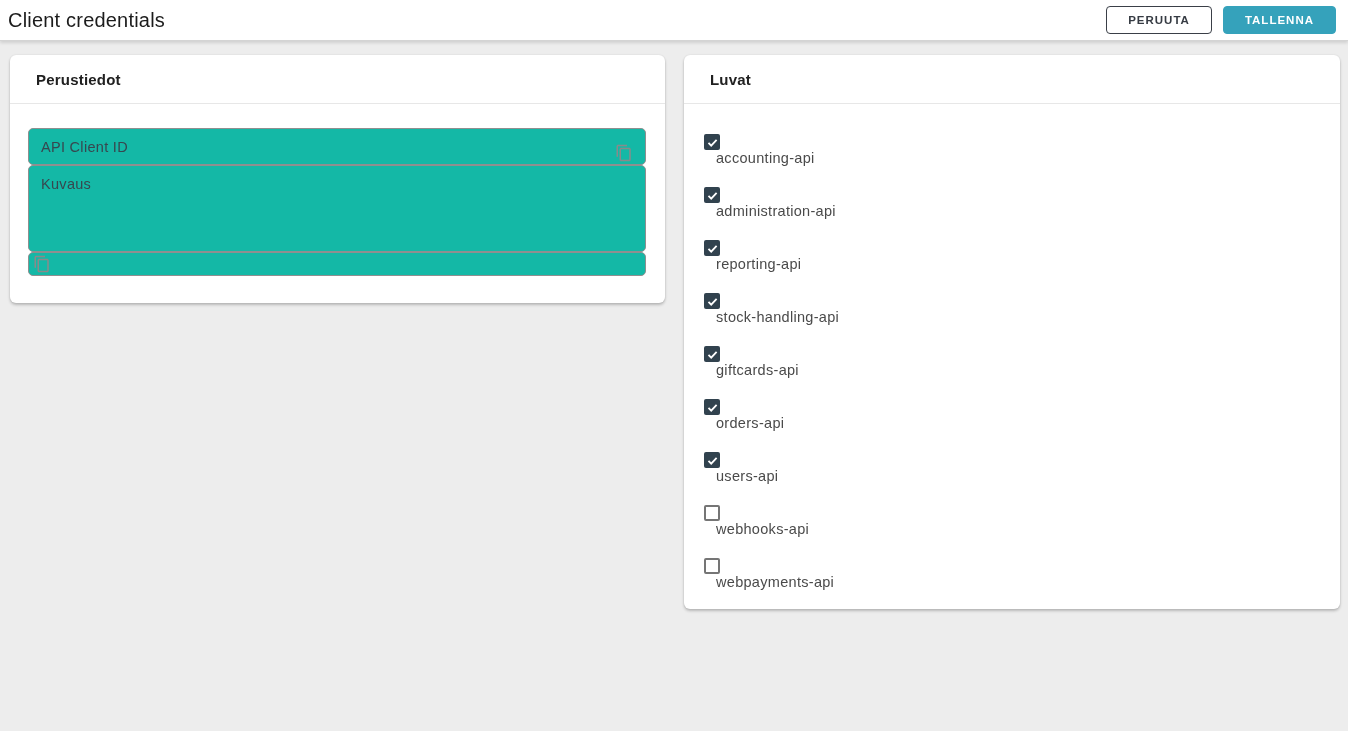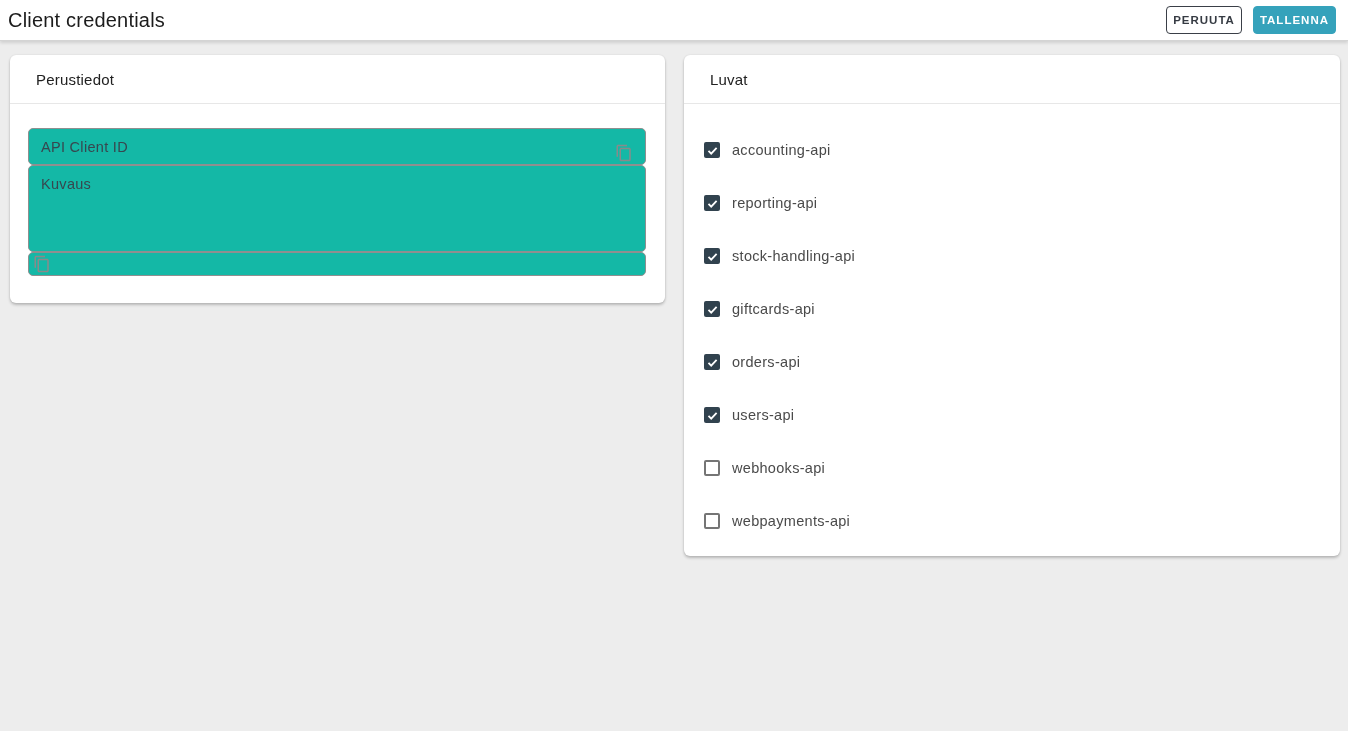--- a/index.html
+++ b/index.html
@@ -33,21 +33,21 @@
     letter-spacing:0.2px;
     color:#1c1c1c;
   }
   .appbar-actions{
     margin-left:auto;
     display:flex;
     gap:11px;
   }
   .btn{
     height:28px;
-    padding:0 6px;
+    padding:0 21px;
     border-radius:4px;
     font-family:"Liberation Sans", sans-serif;
     font-size:11.5px;
     font-weight:600;
     letter-spacing:1px;
     cursor:pointer;
     display:flex;
     align-items:center;
     justify-content:center;
   }
@@ -74,20 +74,21 @@
     box-shadow:0 2px 3px rgba(0,0,0,0.22), 0 0 2px rgba(0,0,0,0.10);
   }
   .card-left{width:655px;}
   .card-right{width:656px;}
   .card-header{
     padding:16px 26px 15px 26px;
     font-size:15px;
     color:#212121;
     letter-spacing:0.2px;
     border-bottom:1px solid #e7e7e7;
+    font-weight:bold;
   }
   
   .form-body{
     padding:24px 19px 27px 18px;
   }
   .field{
     border:1px solid #8f8f8f;
     border-radius:5px;
     background:#14b8a6;
     display:flex;
@@ -133,23 +134,24 @@
     cursor:pointer;
     flex:0 0 auto;
   }
   .copy-btn svg{display:block;}
   
   .perm-body{
     padding:30px 20px 27px 20px;
   }
   .perm-row{
     display:flex;
-    align-items:flex-end;
+    align-items:flex-start;
     height:24px;
     margin-bottom:29px;
+    flex-direction:column;
   }
   .perm-row:last-child{margin-bottom:0;}
   .cb{
     width:16px;height:16px;
     border-radius:2px;
     display:flex;align-items:center;justify-content:center;
     cursor:pointer;
     flex:0 0 auto;
   }
   .cb.checked{background:var(--cb);}
@@ -214,20 +216,28 @@
       </svg>
     </span>
     <span class="perm-label">accounting-api</span>
   </div>
         <div class="perm-row">
     <span class="cb checked">
       <svg class="check" width="13" height="13" viewBox="0 0 24 24">
         <path d="M4.6 12.7l5 5 10-10.4" fill="none" stroke="#ffffff" stroke-width="3.4"></path>
       </svg>
     </span>
+    <span class="perm-label">administration-api</span>
+  </div>
+        <div class="perm-row">
+    <span class="cb checked">
+      <svg class="check" width="13" height="13" viewBox="0 0 24 24">
+        <path d="M4.6 12.7l5 5 10-10.4" fill="none" stroke="#ffffff" stroke-width="3.4"></path>
+      </svg>
+    </span>
     <span class="perm-label">reporting-api</span>
   </div>
         <div class="perm-row">
     <span class="cb checked">
       <svg class="check" width="13" height="13" viewBox="0 0 24 24">
         <path d="M4.6 12.7l5 5 10-10.4" fill="none" stroke="#ffffff" stroke-width="3.4"></path>
       </svg>
     </span>
     <span class="perm-label">stock-handling-api</span>
   </div>

